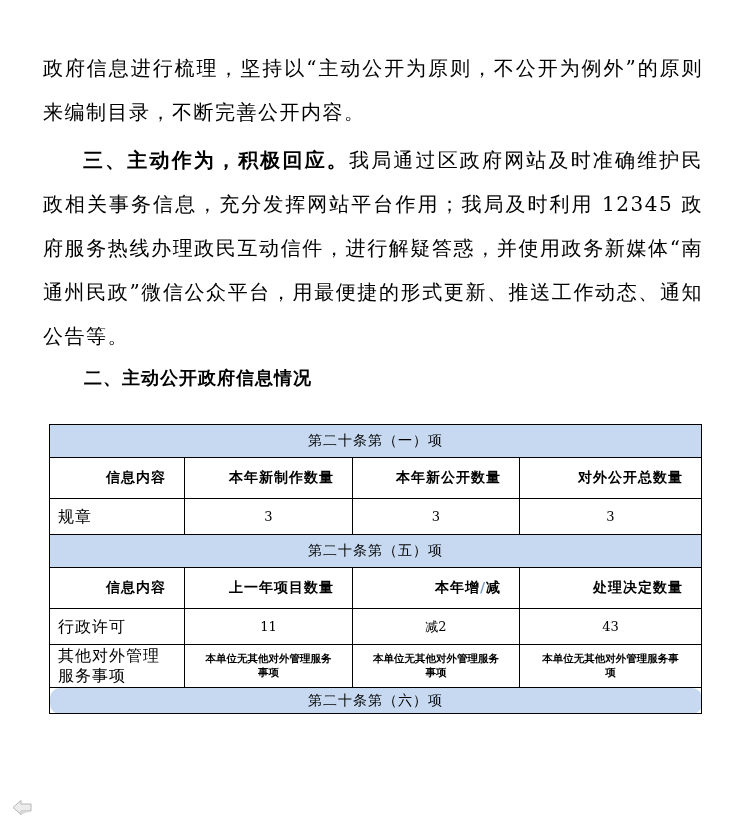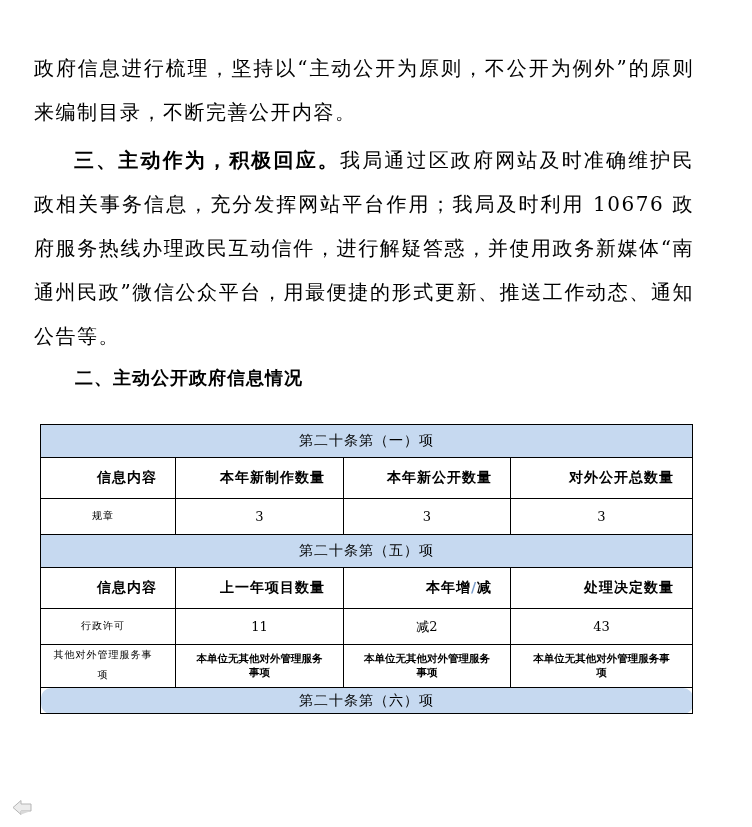--- a/index.html
+++ b/index.html
@@ -6,21 +6,21 @@
   body {
     width:752px; height:827px;
     background:#ffffff;
     position:relative;
     overflow:hidden;
     font-family:"DejaVu Serif", serif;
     color:#000000;
   }
   .doc {
     position:absolute;
-    left:34px; top:46px;
+    left:43px; top:46px;
     width:660px;
   }
   .para {
     margin:0;
     font-size:20px;
     line-height:44px;
     text-align:justify;
     text-justify:inter-ideograph;
     letter-spacing:1.5px;
     color:#000;
@@ -65,24 +65,24 @@
     height:38px;
     letter-spacing:1px;
   }
   tr.datarow td {
     text-align:center;
     font-family:"DejaVu Serif", serif;
     font-size:13px;
     height:33px;
   }
   tr.datarow td.label {
-    text-align:center;
+    text-align:left;
     padding-left:8px;
-    font-family:Liberation Mono, monospace;
-    font-size:10px;
+    font-family:Liberation Serif, serif;
+    font-size:16px;
     line-height:20px;
     letter-spacing:1px;
   }
   tr.datarow td.small {
     font-family:"DejaVu Sans", sans-serif;
     font-weight:bold;
     font-size:10.5px;
   }
   .slash-accent { color:#7a9cc9; }
   .back-arrow {
@@ -93,21 +93,21 @@
   }
 </style>
 </head>
 <body>
 
 <div class="doc">
   <p class="para">
     <span>政府信息进行梳理，坚持以“主动公开为原则，不公开为例外”的原则来编制目录，不断完善公开内容。</span>
   </p>
   <p class="para second">
-    <span class="lead">三、主动作为，积极回应。</span><span>我局通过区政府网站及时准确维护民政相关事务信息，充分发挥网站平台作用；我局及时利用 10676 政府服务热线办理政民互动信件，进行解疑答惑，并使用政务新媒体“南通州民政”微信公众平台，用最便捷的形式更新、推送工作动态、通知公告等。</span>
+    <span class="lead">三、主动作为，积极回应。</span><span>我局通过区政府网站及时准确维护民政相关事务信息，充分发挥网站平台作用；我局及时利用 12345 政府服务热线办理政民互动信件，进行解疑答惑，并使用政务新媒体“南通州民政”微信公众平台，用最便捷的形式更新、推送工作动态、通知公告等。</span>
   </p>
   <h2 class="heading">二、主动公开政府信息情况</h2>
 
   <table class="disclosure">
     <colgroup>
       <col style="width:135px">
       <col style="width:168px">
       <col style="width:167px">
       <col style="width:182px">
     </colgroup>

